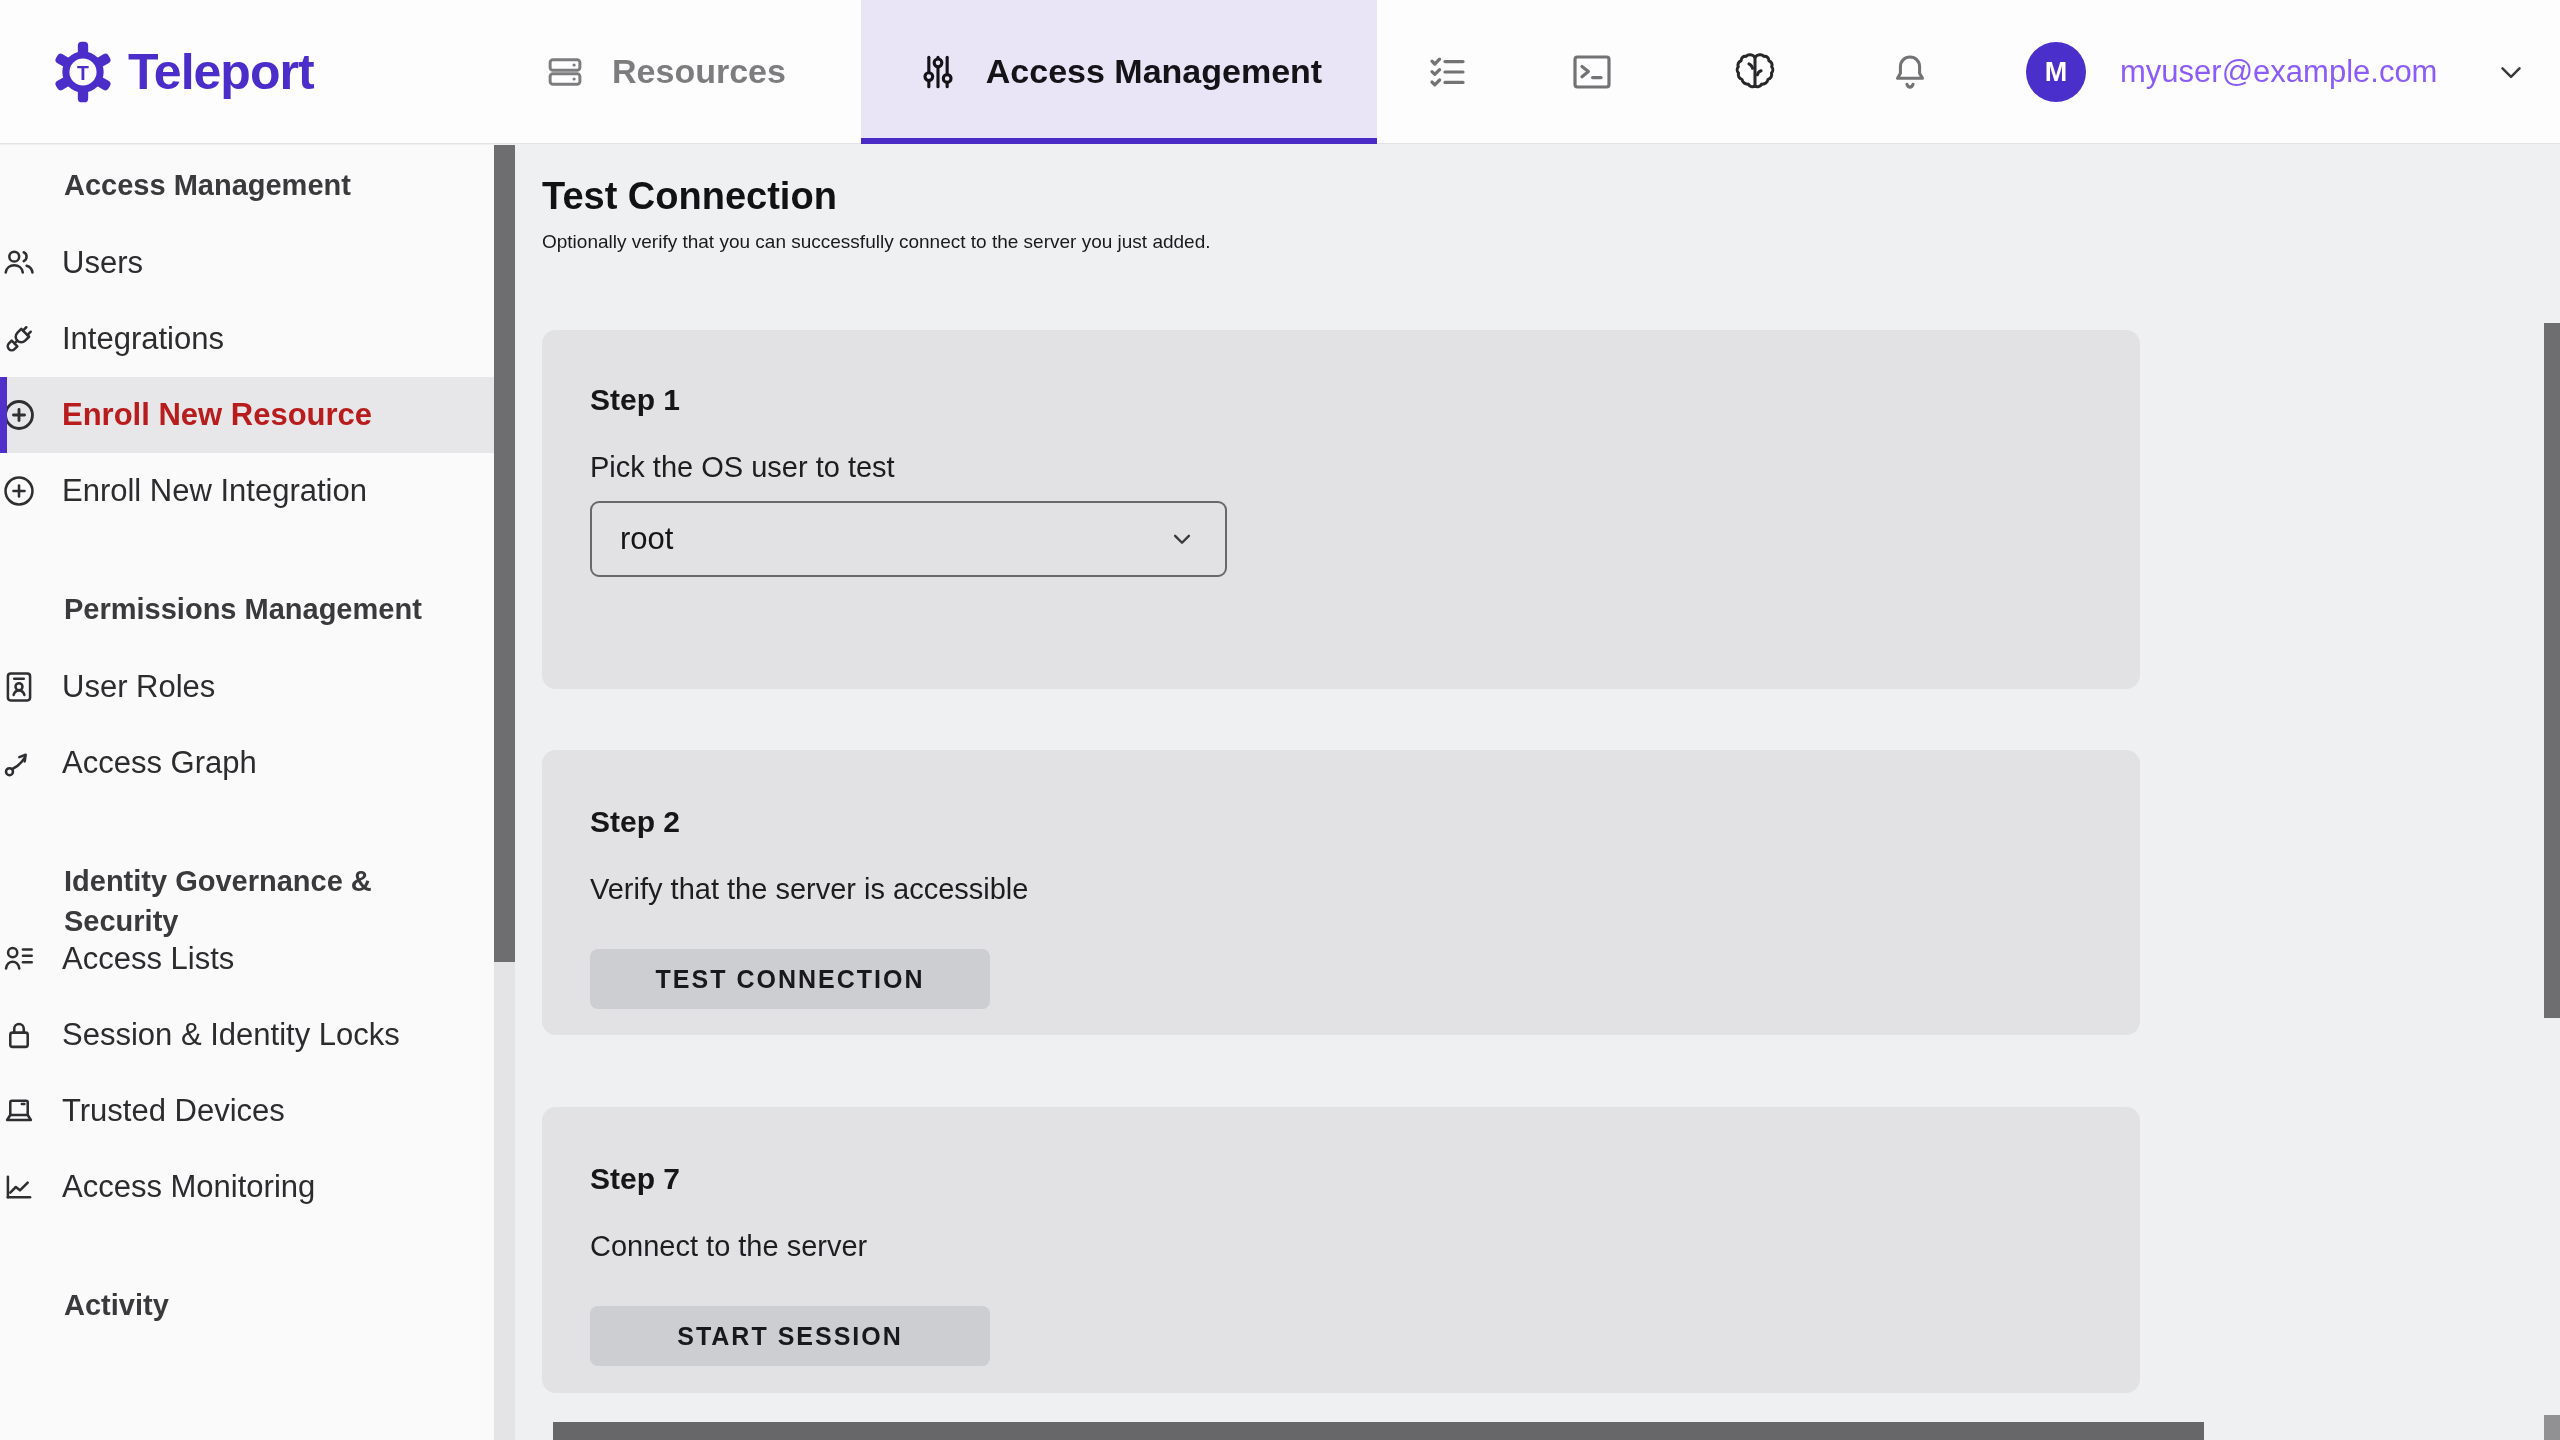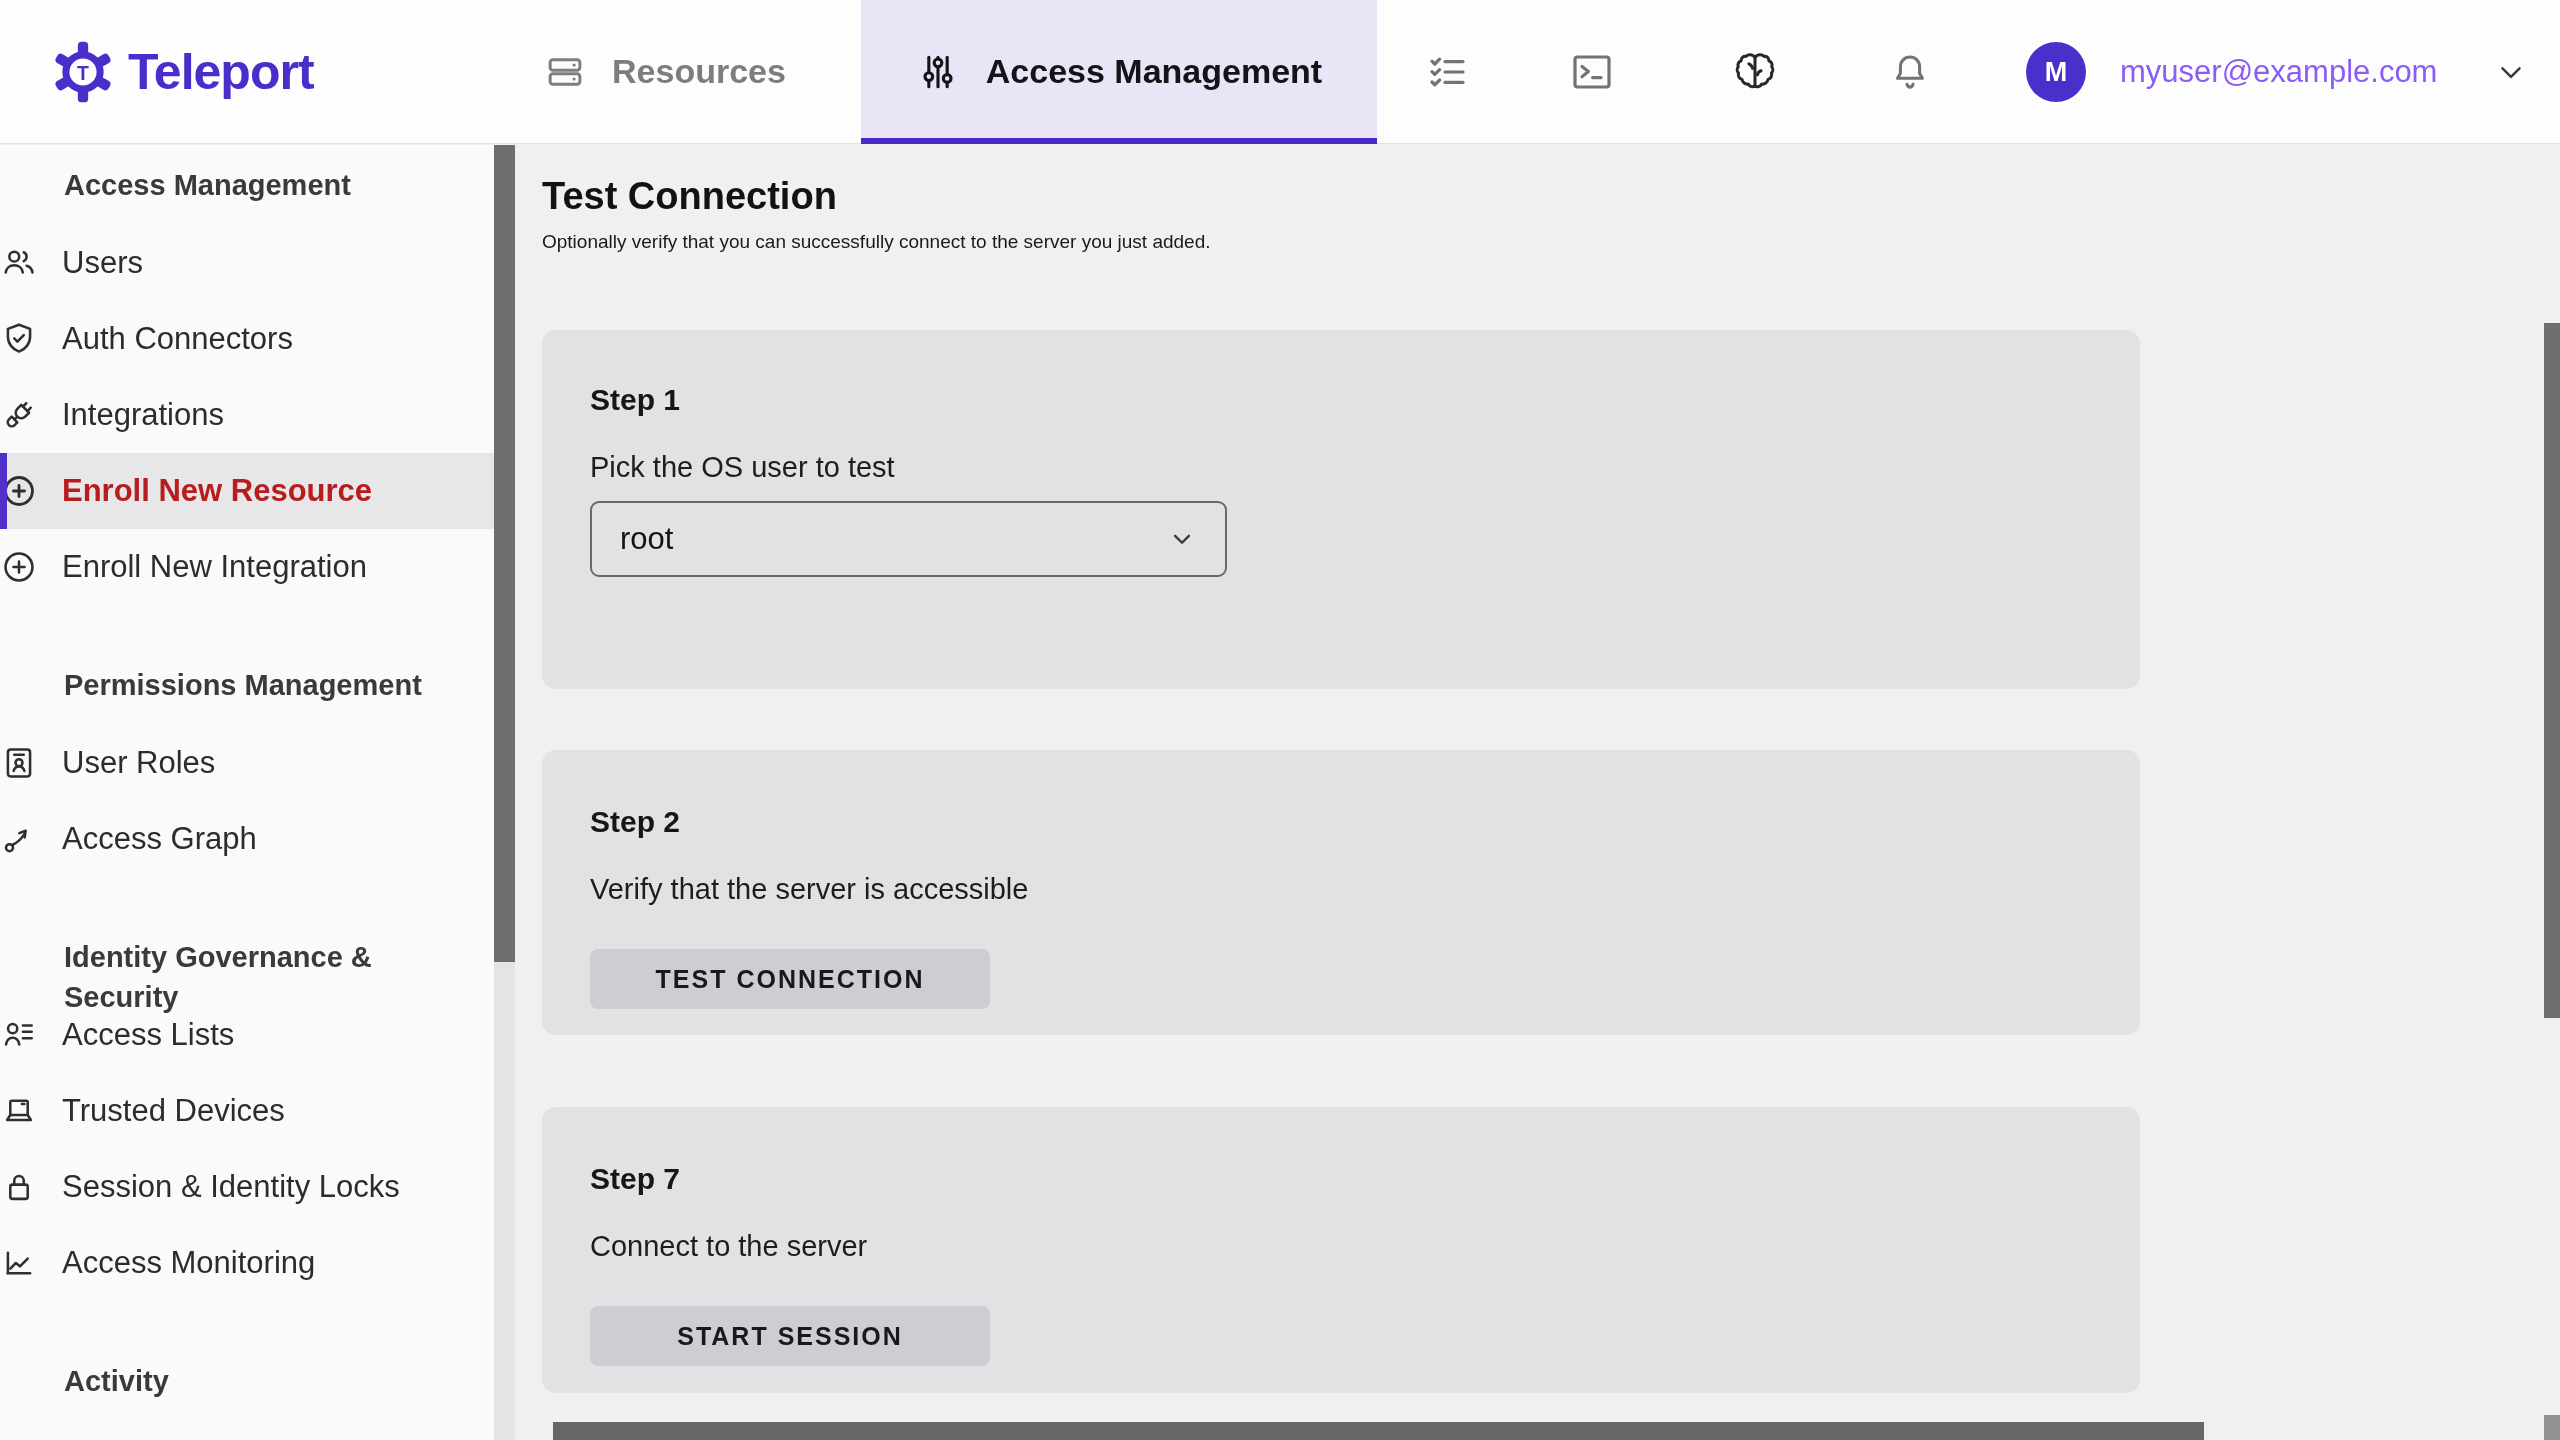--- a/index.html
+++ b/index.html
@@ -227,27 +227,20 @@
         <svg class="icn" viewBox="0 0 24 24" fill="none" stroke="currentColor" stroke-width="1.6" stroke-linecap="round" stroke-linejoin="round">
           <circle cx="9" cy="8" r="3.1"></circle>
           <path d="M3.6 18c.4-2.9 2.6-4.6 5.4-4.6s5 1.7 5.4 4.6"></path>
           <path d="M15 5.2a3.1 3.1 0 0 1 0 5.6"></path>
           <path d="M16.8 13.7c2.1.6 3.4 2.2 3.7 4.3"></path>
         </svg>
         <span>Users</span>
       </div>
       <div class="side-item">
         <svg class="icn" viewBox="0 0 24 24" fill="none" stroke="currentColor" stroke-width="1.6" stroke-linecap="round" stroke-linejoin="round">
-          <path d="M12 3l7 2.6v4.9c0 4.4-2.9 8-7 9.5-4.1-1.5-7-5.1-7-9.5V5.6L12 3z"></path>
-          <path d="M9 11.6l2 2 4-4"></path>
-        </svg>
-        <span>Auth Connectors</span>
-      </div>
-      <div class="side-item">
-        <svg class="icn" viewBox="0 0 24 24" fill="none" stroke="currentColor" stroke-width="1.6" stroke-linecap="round" stroke-linejoin="round">
           <g transform="rotate(45 12 12)">
             <line x1="10" y1="3.5" x2="10" y2="6.5"></line>
             <line x1="14" y1="3.5" x2="14" y2="6.5"></line>
             <path d="M8.5 6.5h7v3.5a3.5 3.5 0 0 1-7 0V6.5z"></path>
             <line x1="12" y1="13.5" x2="12" y2="16"></line>
             <path d="M9.5 16h5v2.5a2.5 2.5 0 0 1-5 0V16z"></path>
           </g>
         </svg>
         <span>Integrations</span>
       </div>
@@ -297,32 +290,32 @@
           <circle cx="8" cy="8" r="2.9"></circle>
           <path d="M3.8 18c.4-2.7 2.2-4.3 4.2-4.3s3.8 1.6 4.2 4.3"></path>
           <line x1="14.5" y1="6" x2="20" y2="6"></line>
           <line x1="14.5" y1="10" x2="20" y2="10"></line>
           <line x1="14.5" y1="14" x2="20" y2="14"></line>
         </svg>
         <span>Access Lists</span>
       </div>
       <div class="side-item">
         <svg class="icn" viewBox="0 0 24 24" fill="none" stroke="currentColor" stroke-width="1.6" stroke-linecap="round" stroke-linejoin="round">
+          <rect x="6.5" y="10.5" width="11" height="9" rx="1.4"></rect>
+          <path d="M9 10.5V8a3 3 0 0 1 6 0v2.5"></path>
+        </svg>
+        <span>Session &amp; Identity Locks</span>
+      </div>
+      <div class="side-item">
+        <svg class="icn" viewBox="0 0 24 24" fill="none" stroke="currentColor" stroke-width="1.6" stroke-linecap="round" stroke-linejoin="round">
           <rect x="6.5" y="5.5" width="11" height="9" rx="1"></rect>
           <line x1="13.8" y1="7.6" x2="15.4" y2="7.6"></line>
           <path d="M6.5 14.5l-2 3.2h15l-2-3.2"></path>
         </svg>
         <span>Trusted Devices</span>
-      </div>
-      <div class="side-item">
-        <svg class="icn" viewBox="0 0 24 24" fill="none" stroke="currentColor" stroke-width="1.6" stroke-linecap="round" stroke-linejoin="round">
-          <rect x="6.5" y="10.5" width="11" height="9" rx="1.4"></rect>
-          <path d="M9 10.5V8a3 3 0 0 1 6 0v2.5"></path>
-        </svg>
-        <span>Session &amp; Identity Locks</span>
       </div>
       <div class="side-item">
         <svg class="icn" viewBox="0 0 24 24" fill="none" stroke="currentColor" stroke-width="1.6" stroke-linecap="round" stroke-linejoin="round">
           <line x1="5" y1="5.5" x2="5" y2="18.5"></line>
           <line x1="5" y1="18.5" x2="19" y2="18.5"></line>
           <path d="M6.5 15.5l3.5-3.5 2.6 2.1 4.9-4.9"></path>
         </svg>
         <span>Access Monitoring</span>
       </div>
     </div>

